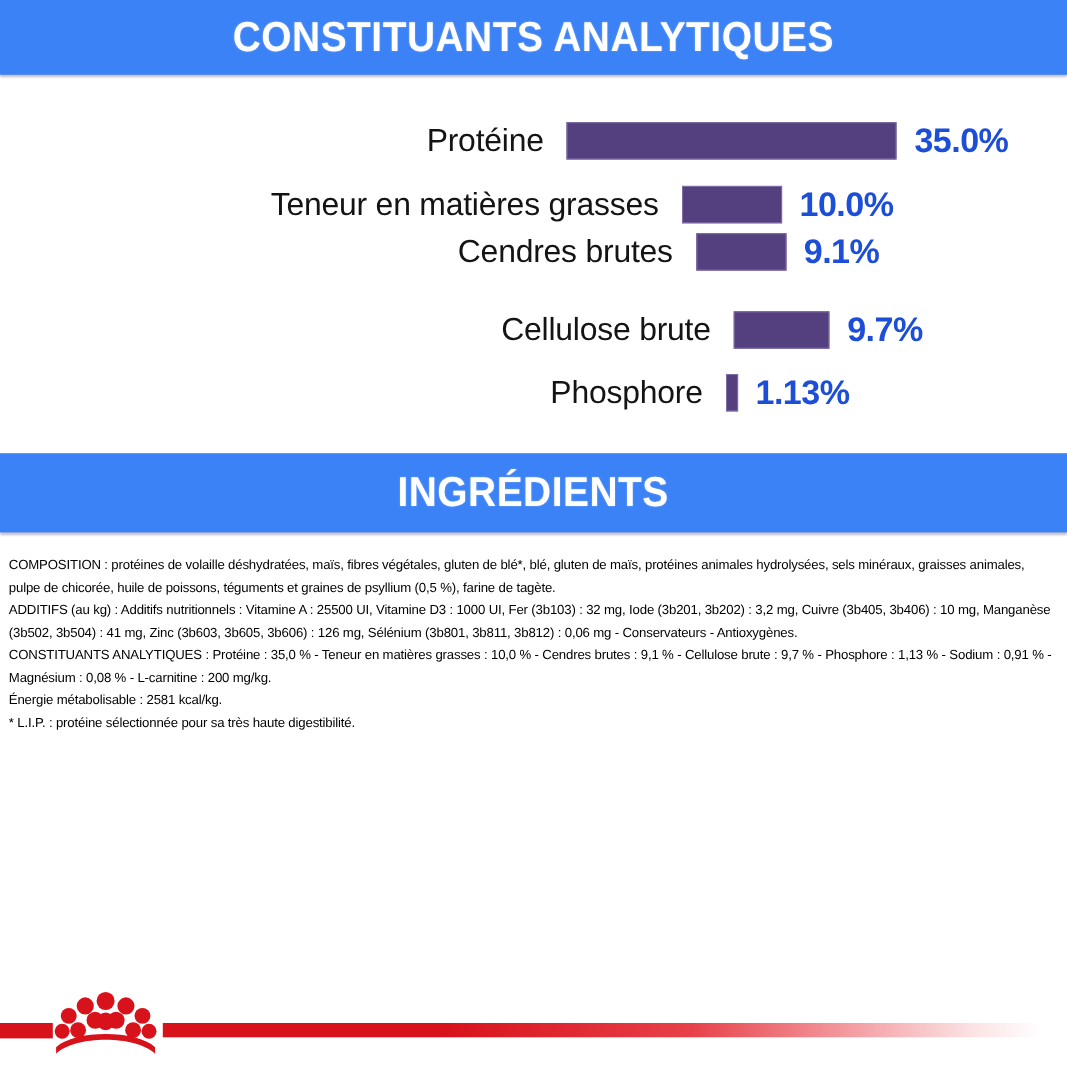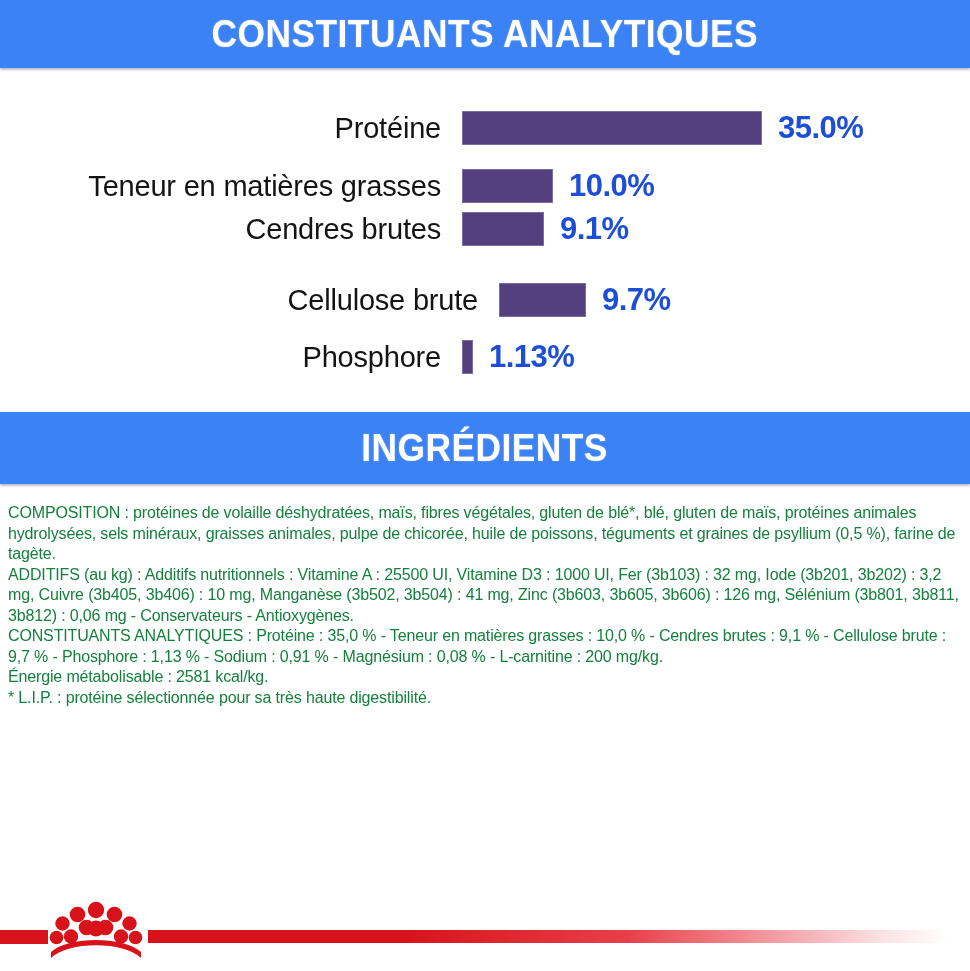--- a/index.html
+++ b/index.html
@@ -47,20 +47,21 @@
     width: 970px;
     height: 300px;
   }
   .chart-row {
     position: absolute;
     left: 0;
     width: 970px;
     height: 52px;
     display: flex;
     align-items: center;
+    justify-content: center;
   }
   .row-label {
     width: 462px;
     text-align: right;
     padding-right: 21px;
     box-sizing: border-box;
     font-size: 29px;
     font-weight: 400;
     color: #141414;
     white-space: nowrap;
@@ -85,23 +86,23 @@
     white-space: nowrap;
     letter-spacing: -0.5px;
   }
 
   
   .ingredients {
     position: absolute;
     left: 8px;
     top: 503px;
     width: 952px;
-    font-size: 16px;
+    font-size: 12px;
     line-height: 20.5px;
-    color: #15803d;
+    color: #000000;
     letter-spacing: -0.15px;
   }
   .ingredients p {
     margin: 0;
     text-align: left;
   }
 
   
   .footer-logo {
     position: absolute;

